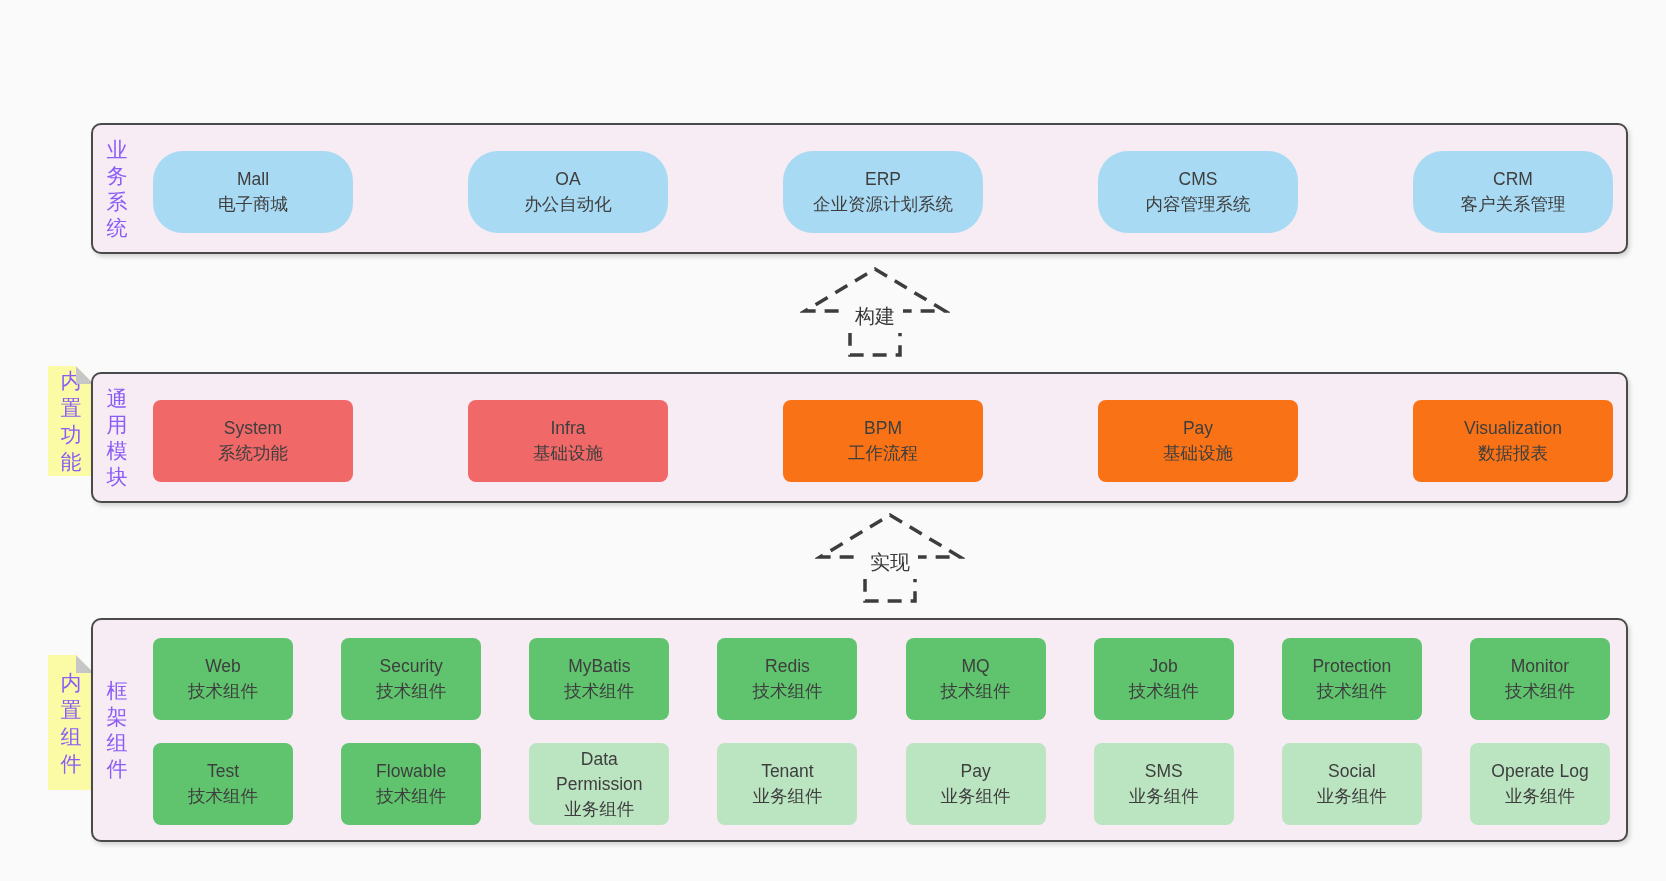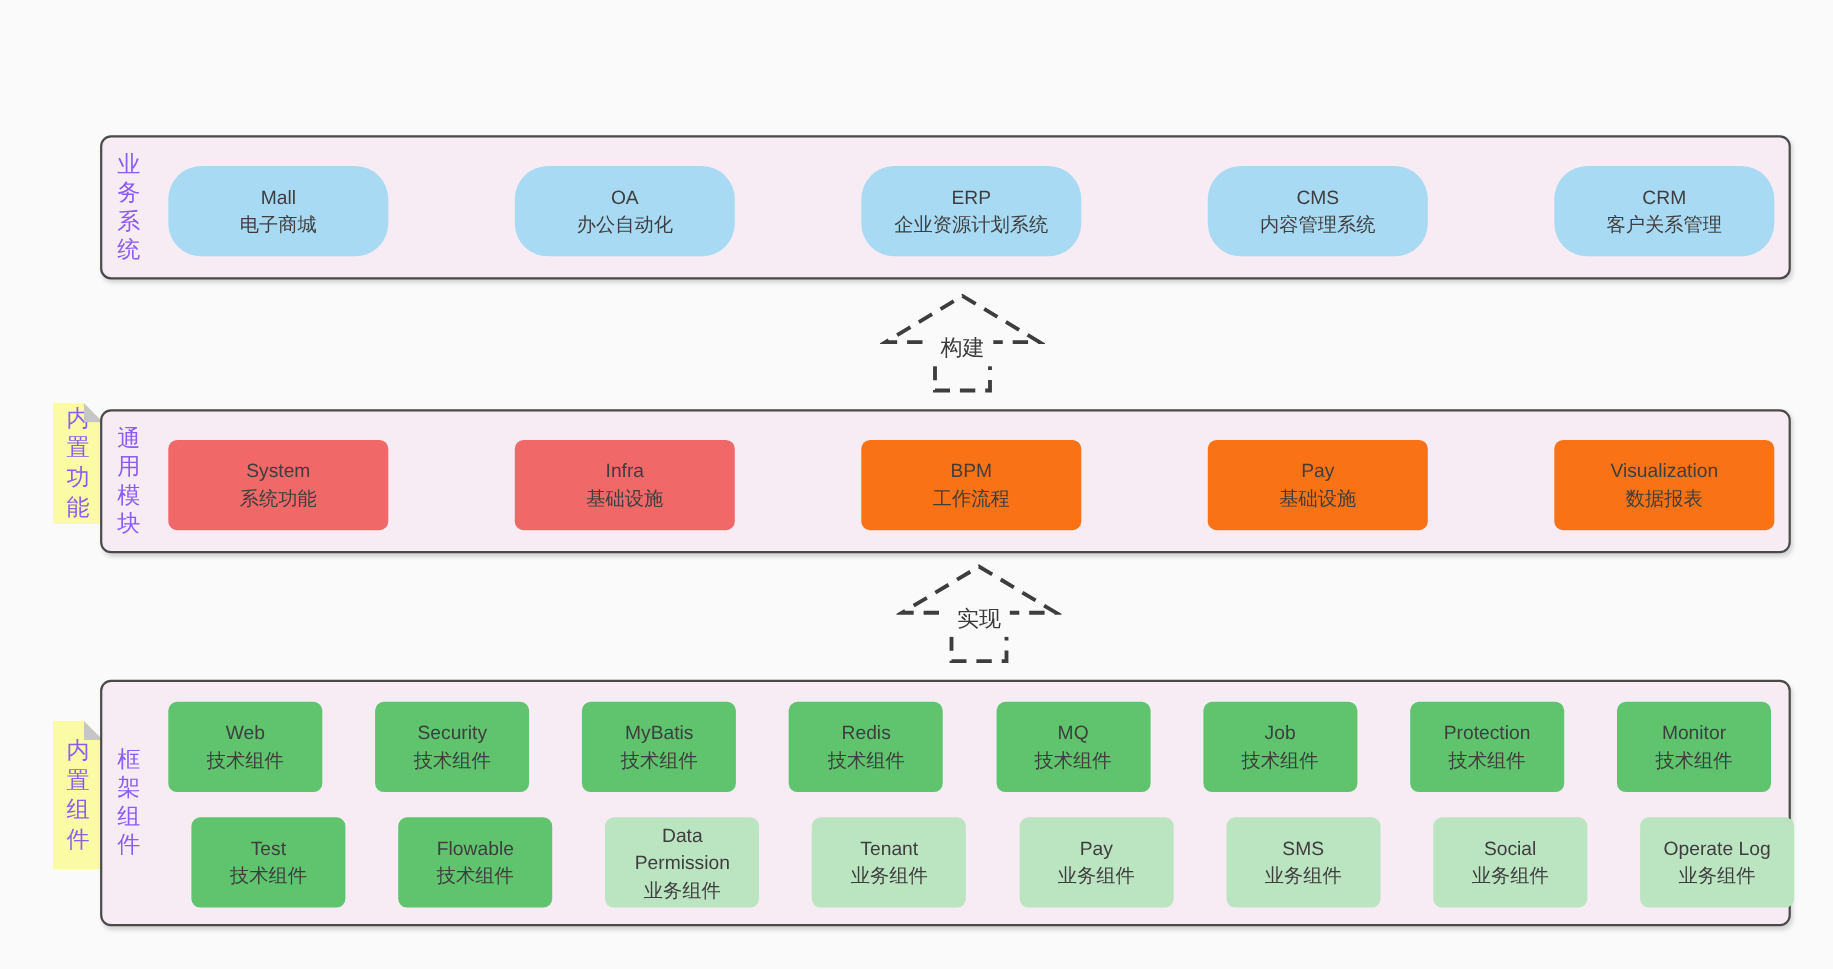--- a/index.html
+++ b/index.html
@@ -22,21 +22,21 @@
   .band-label{
     position:absolute;left:9px;top:50%;transform:translateY(-50%);
     width:30px;text-align:center;font-size:21px;line-height:26px;
     color:#8b5cf6;word-break:break-all;
   }
   .boxes-row{
     position:absolute;left:60px;display:flex;justify-content:space-between;
   }
   .row-6{width:1460px;top:26px;}
   #fw-row-1{width:1457px;top:18px;}
-  #fw-row-2{width:1457px;top:123px;margin-left:21px;}
+  #fw-row-2{width:1457px;top:123px;}
 
   .box{
     height:82px;border-radius:8px;
     display:flex;flex-direction:column;justify-content:center;align-items:center;
     text-align:center;font-size:17.5px;line-height:25px;color:#3e3e3e;
   }
   .row-6 .box{width:200px;}
   #fw-row-1 .box,#fw-row-2 .box{width:140px;}
   .box .en{display:inline-block;max-width:122px;}
   .v-blue{background:#a9daf3;border-radius:30px;}

